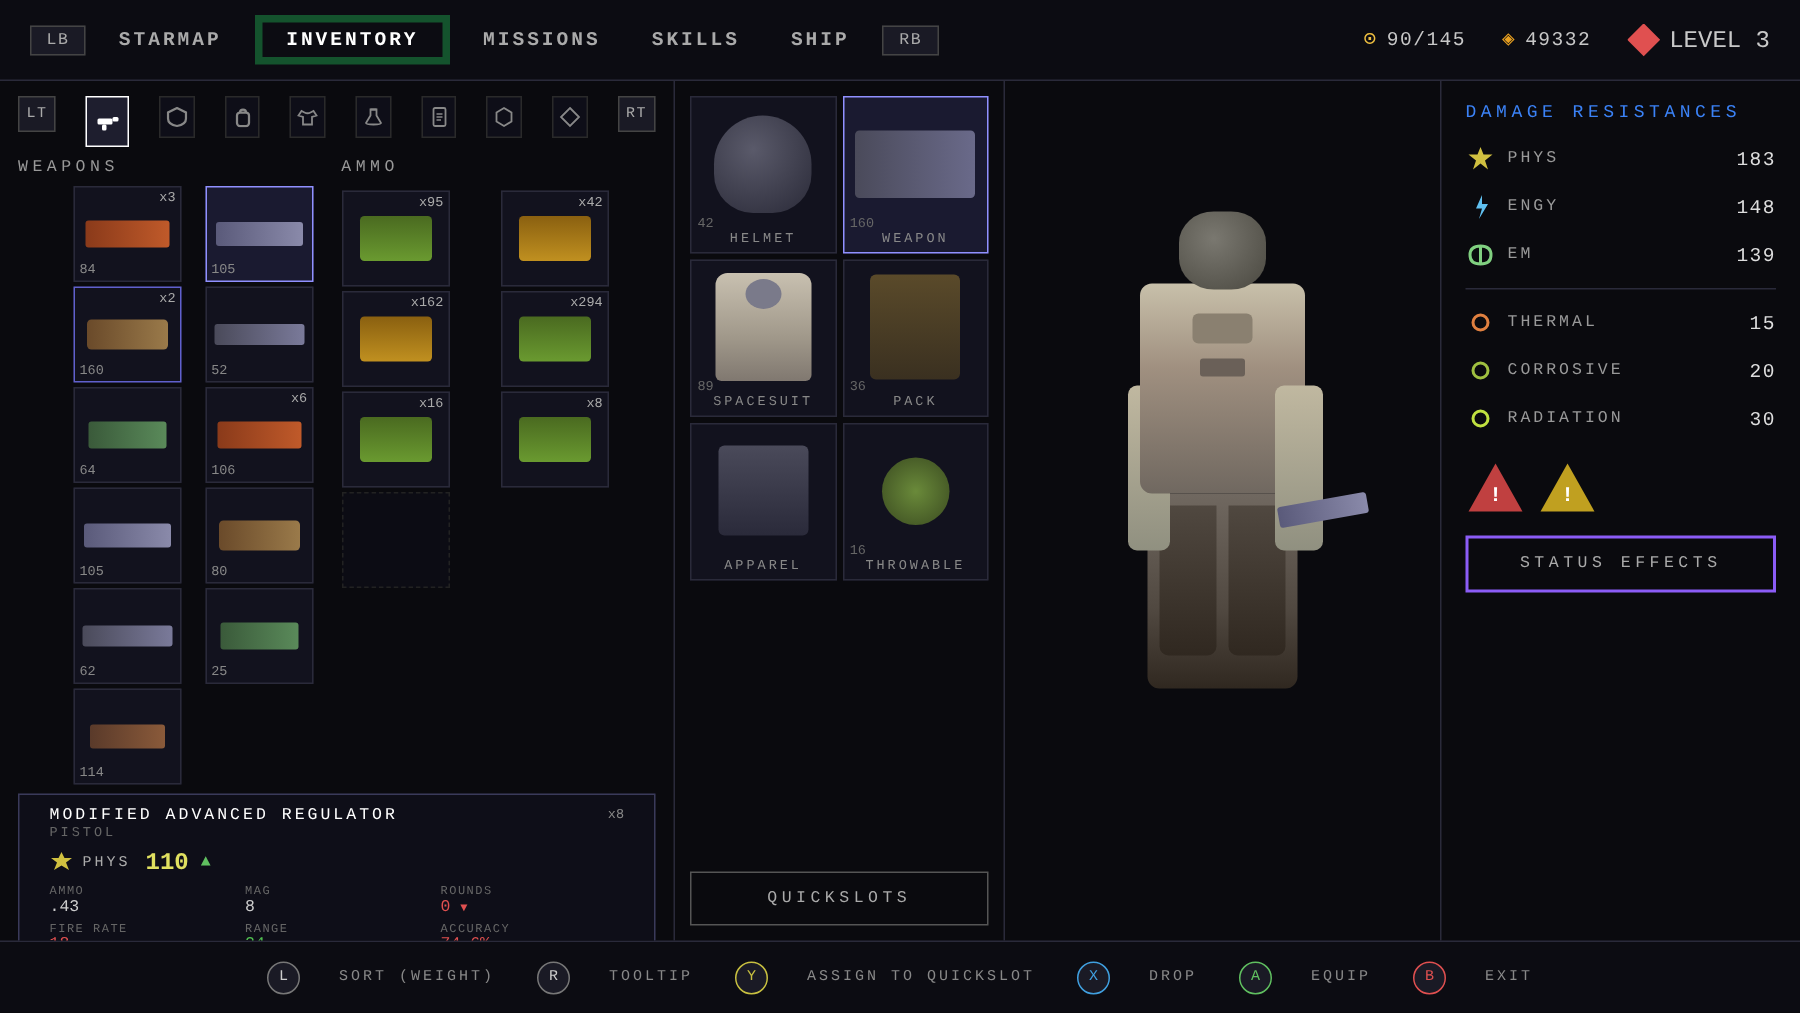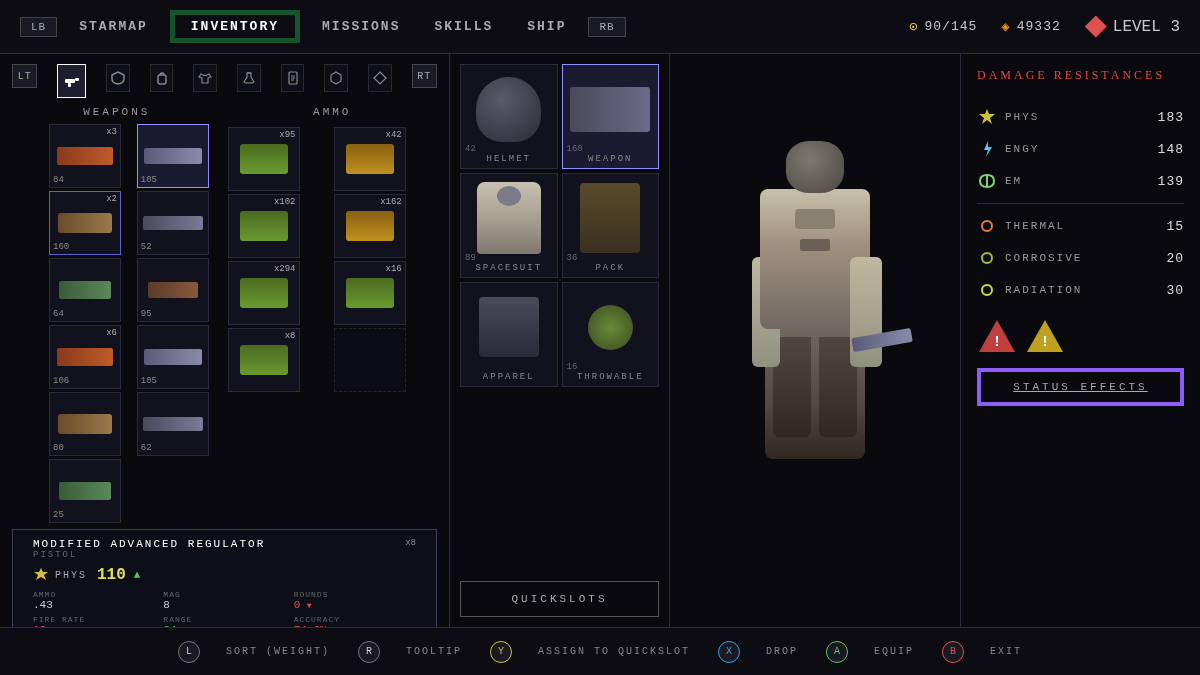--- a/index.html
+++ b/index.html
@@ -141,21 +141,20 @@
       gap: 6px;
     }
     .inv-section {
       flex: 1;
     }
     .inv-section-title {
       font-size: 11px;
       letter-spacing: 3px;
       color: #999;
       margin-bottom: 6px;
-      text-align: center;
     }
     .weapons-grid {
       display: grid;
       grid-template-columns: repeat(2, 1fr);
       gap: 3px;
       padding-left: 37px;
     }
     .ammo-grid {
       display: grid;
       grid-template-columns: repeat(2, 1fr);
@@ -354,24 +353,23 @@
 
     
     .right-panel {
       width: 240px;
       padding: 14px 16px;
       border-left: 1px solid #2a2a3a;
     }
     .dmg-res-title {
       font-size: 12px;
       letter-spacing: 3px;
-      color: #ef4444;
-      margin-bottom: 24px;
+      color: #3b82f6;
+      margin-bottom: 14px;
       text-transform: uppercase;
-      font-family: Liberation Serif, serif;
     }
     .res-row {
       display: flex;
       align-items: center;
       margin-bottom: 12px;
       gap: 8px;
     }
     .res-icon {
       width: 20px;
       height: 20px;
@@ -434,28 +432,27 @@
       height: 0;
       border-left: 18px solid transparent;
       border-right: 18px solid transparent;
       border-bottom: 32px solid #c0a020;
       position: relative;
     }
     .status-effects-btn {
       width: 100%;
       height: 38px;
       background: transparent;
-      border: 4px solid #8b5cf6;
+      border: 2px solid #8b5cf6;
       color: #aaa;
       font-family: inherit;
       font-size: 11px;
       letter-spacing: 3px;
       cursor: pointer;
       text-transform: uppercase;
-      text-decoration: underline;
     }
 
     
     .bottom-bar {
       height: 48px;
       border-top: 1px solid #2a2a3a;
       background: #0c0c12;
       display: flex;
       align-items: center;
       justify-content: center;
@@ -687,24 +684,20 @@
           </div>
           <div class="item-cell">
             <div class="w4"></div>
             <span class="item-value">52</span>
           </div>
 
           <div class="item-cell">
             <div class="w5"></div>
             <span class="item-value">64</span>
           </div>
-          <div class="item-cell">
-            <div class="w6"></div>
-            <span class="item-value">95</span>
-          </div>
 
           <div class="item-cell">
             <div class="w1"></div>
             <span class="item-count">x6</span>
             <span class="item-value">106</span>
           </div>
           <div class="item-cell">
             <div class="w2"></div>
             <span class="item-value">105</span>
           </div>
@@ -715,37 +708,37 @@
           </div>
           <div class="item-cell">
             <div class="w4"></div>
             <span class="item-value">62</span>
           </div>
 
           <div class="item-cell">
             <div class="w5"></div>
             <span class="item-value">25</span>
           </div>
+          <div class="item-cell">
+            <div class="w6"></div>
+            <span class="item-value">114</span>
+          </div>
         </div>
       </div>
 
       <div class="inv-section" style="display:flex;flex-direction:column;gap:3px;">
         <div class="inv-section-title">AMMO</div>
         <div class="ammo-grid">
           <div class="item-cell">
             <div class="a1"></div>
             <span class="item-count">x95</span>
           </div>
           <div class="item-cell">
             <div class="a2"></div>
             <span class="item-count">x42</span>
-          </div>
-          <div class="item-cell">
-            <div class="a3"></div>
-            <span class="item-count">x102</span>
           </div>
           <div class="item-cell">
             <div class="a4"></div>
             <span class="item-count">x162</span>
           </div>
           <div class="item-cell">
             <div class="a5"></div>
             <span class="item-count">x294</span>
           </div>
           <div class="item-cell">

